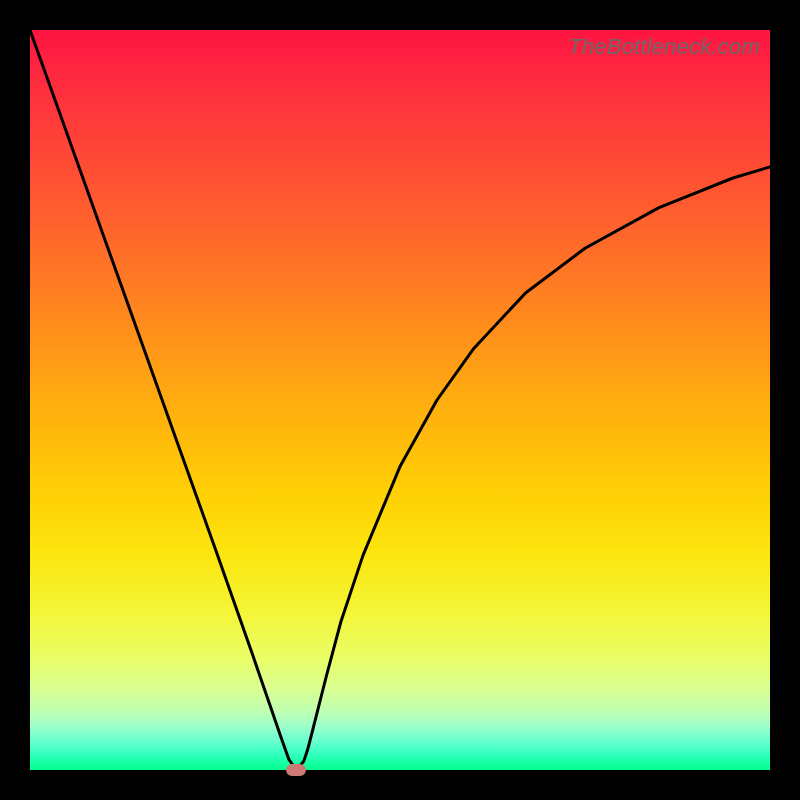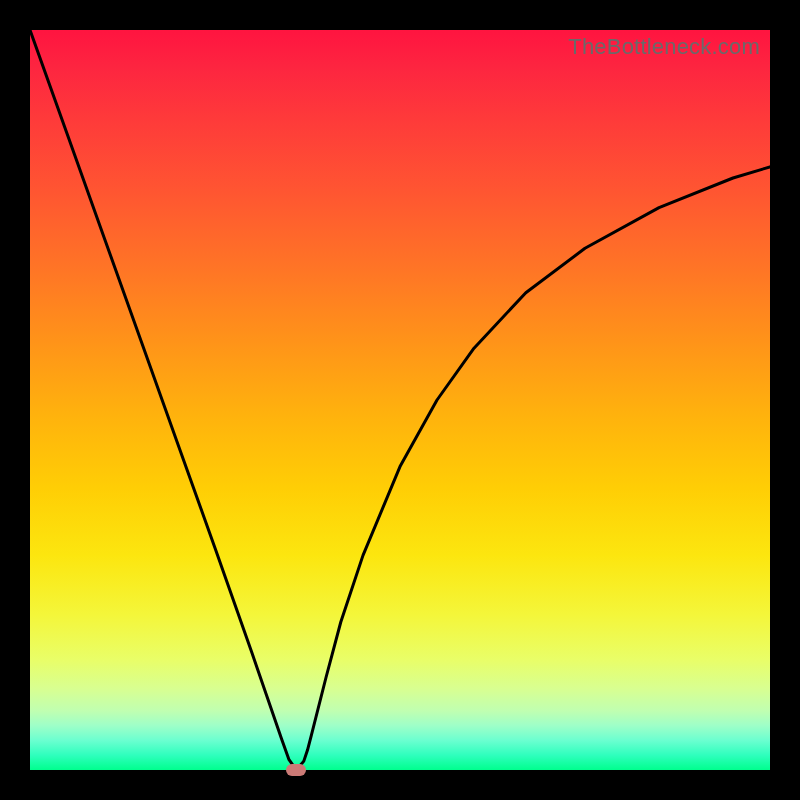--- a/index.html
+++ b/index.html
@@ -9,20 +9,21 @@
     height: 800px;
     background: #000;
     font-family: Arial, Helvetica, sans-serif;
     overflow: hidden;
   }
   .frame {
     position: relative;
     width: 800px;
     height: 708px;
     background: #000;
+    font-style: italic;
   }
   .plot-area {
     position: absolute;
     left: 30px;
     top: 30px;
     width: 740px;
     height: 740px;
     background: linear-gradient(
       to bottom,
       #ff1440 0%,

